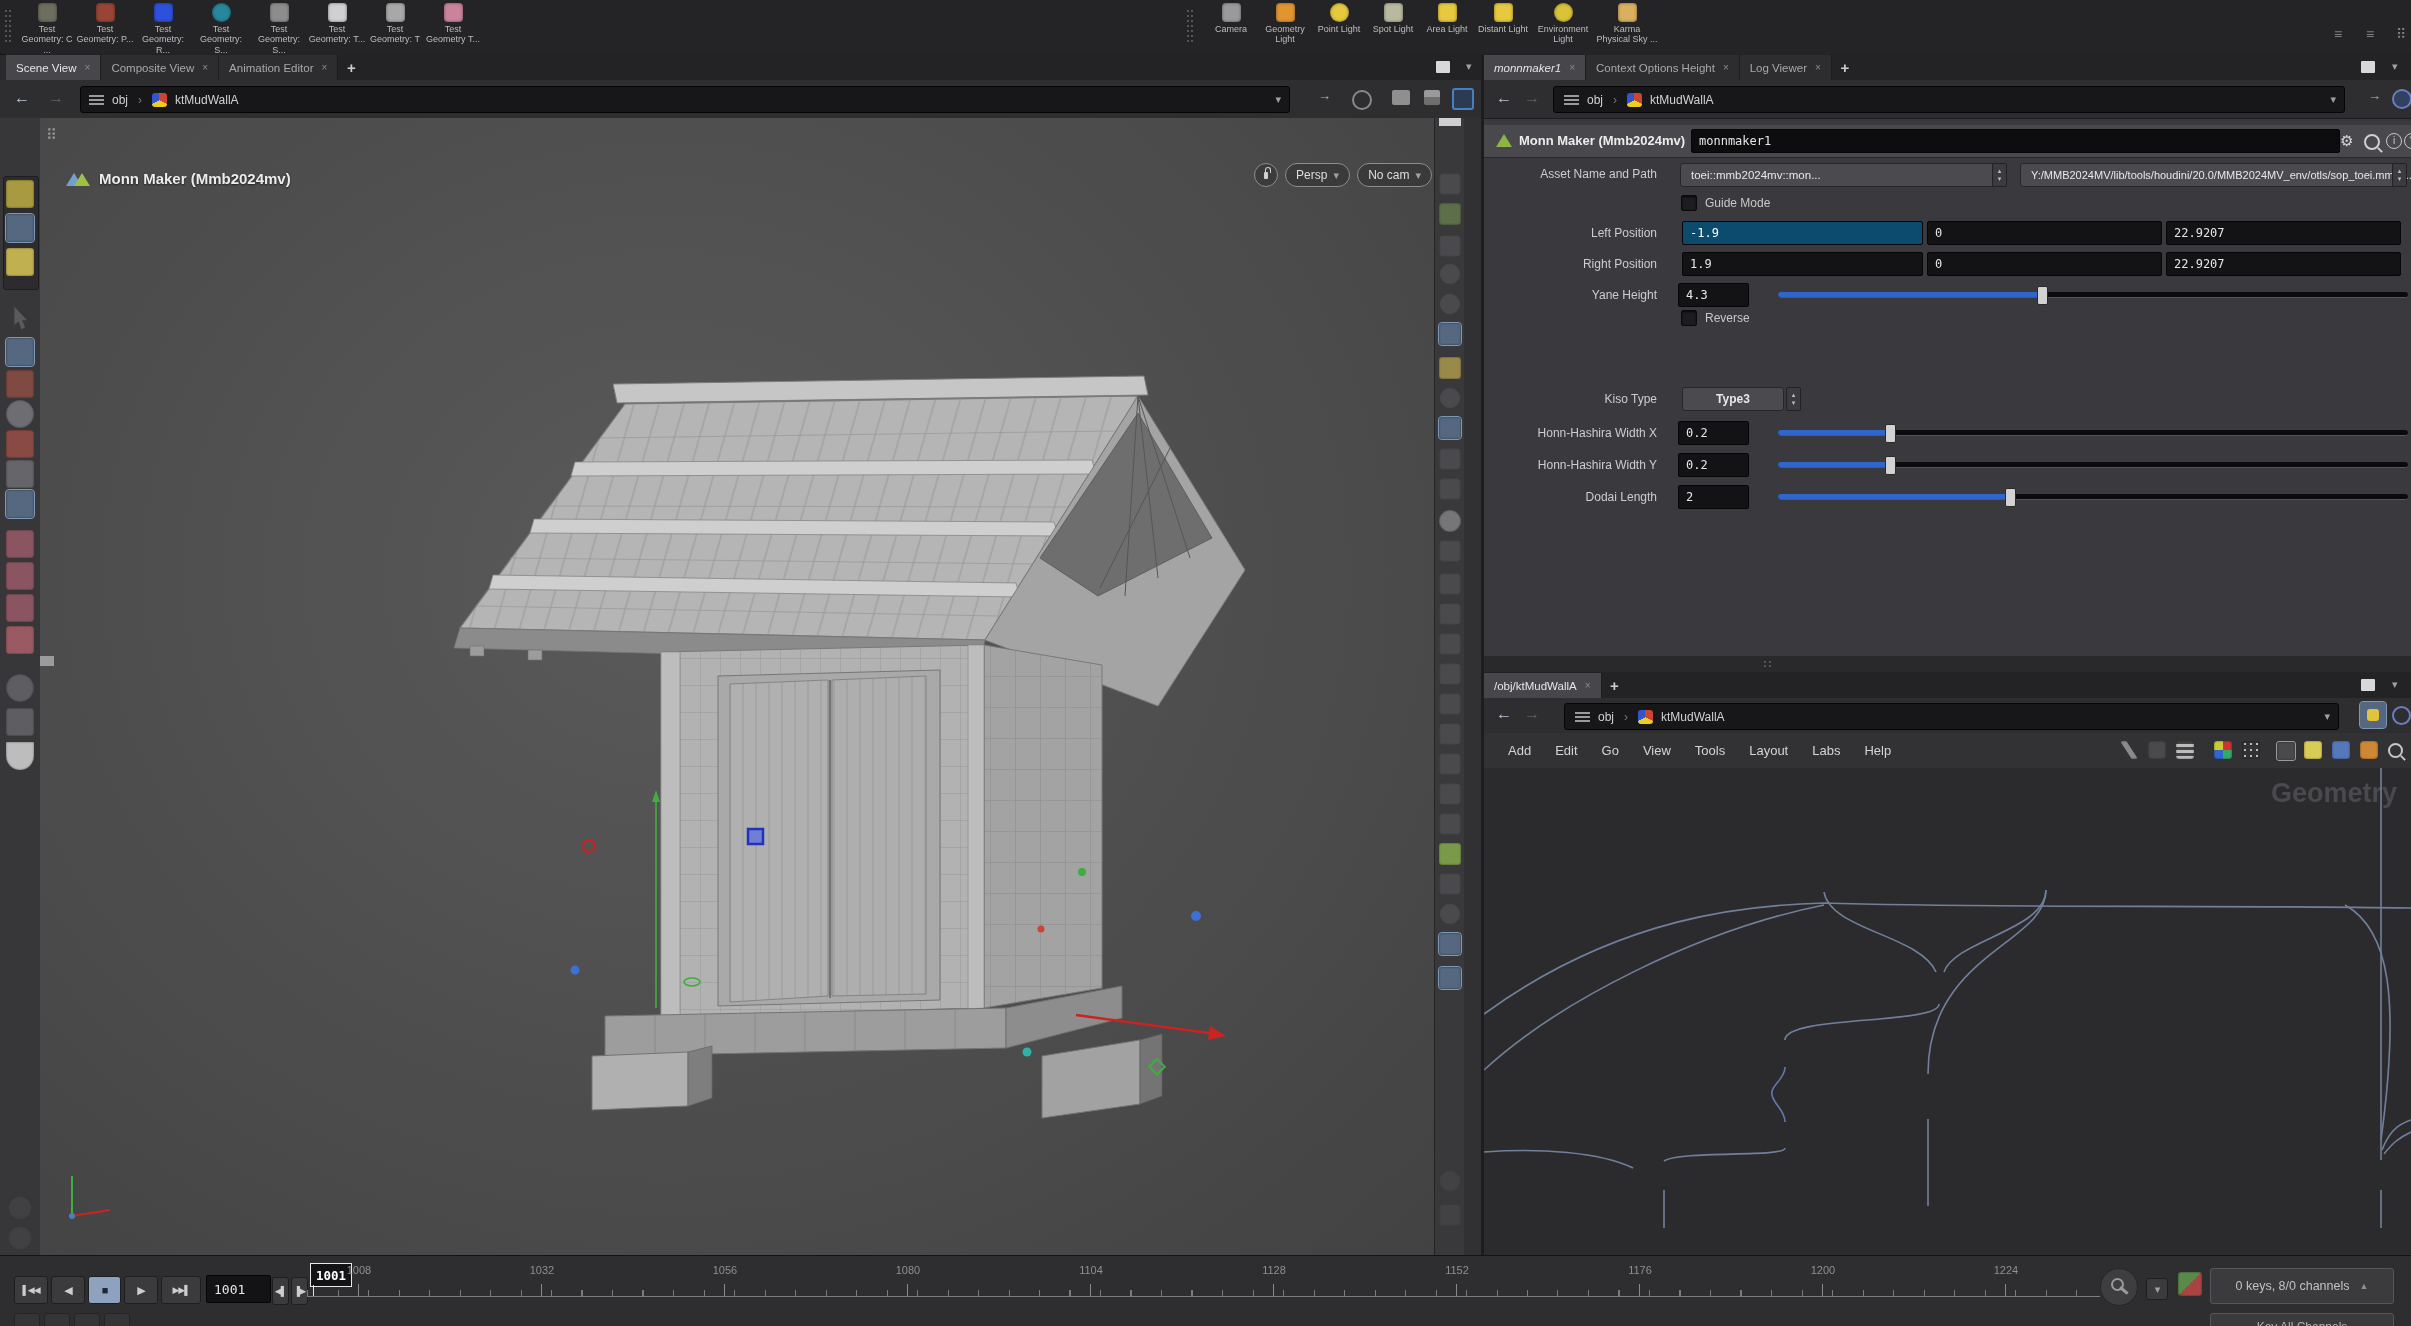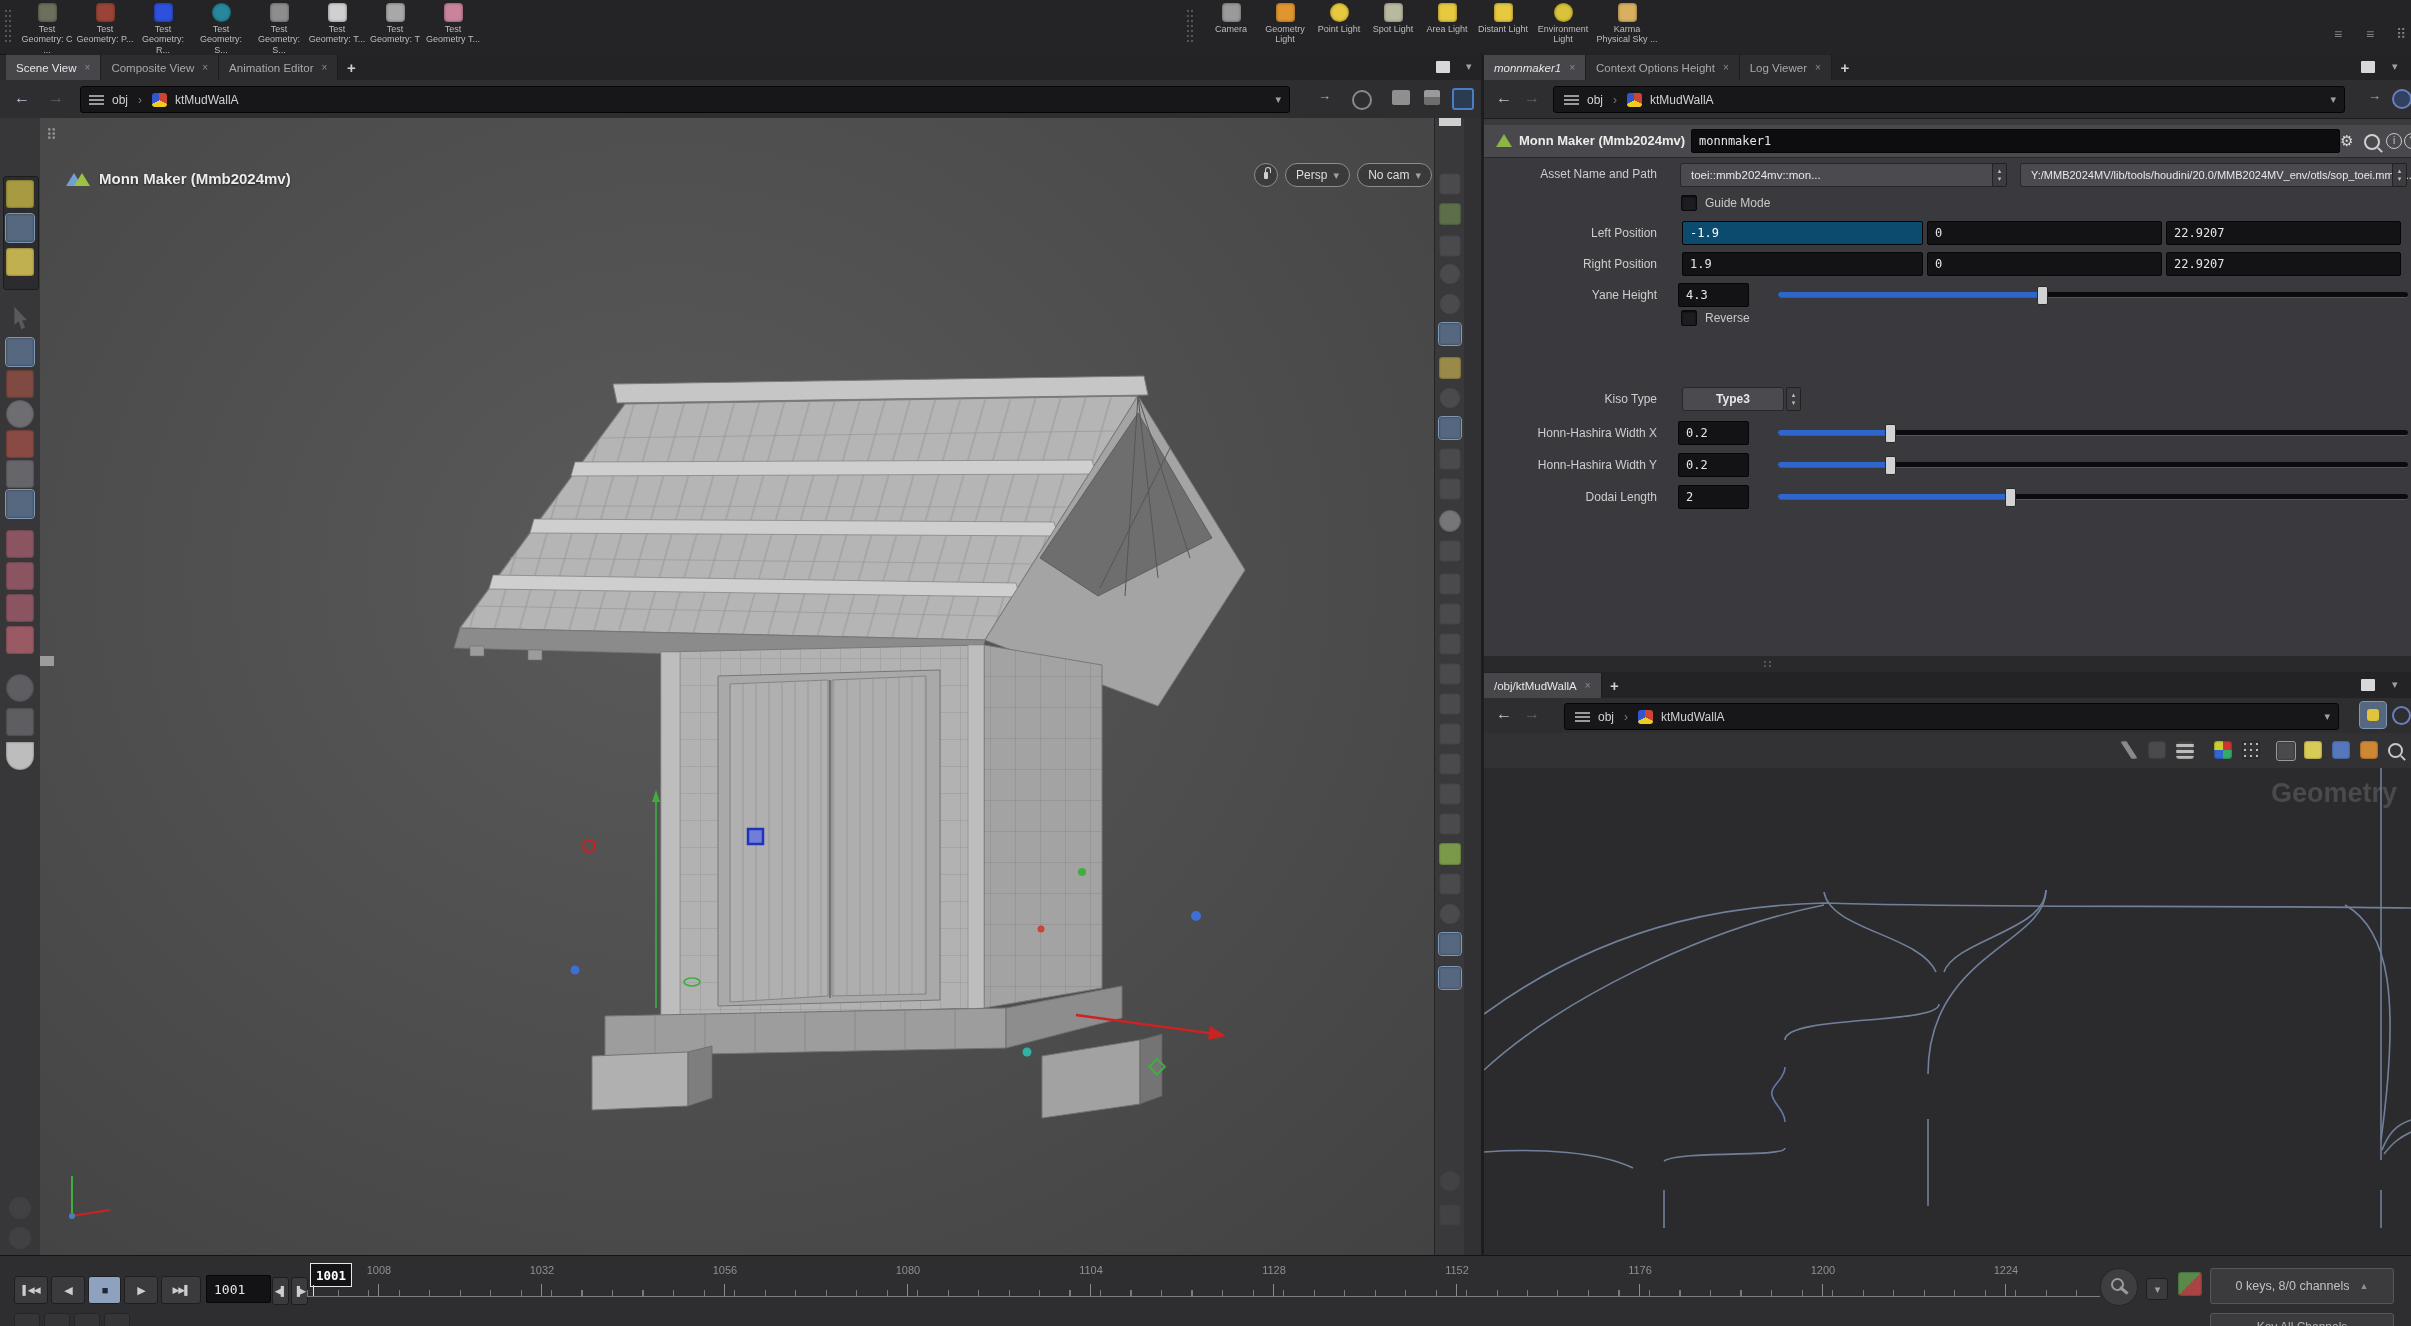--- a/index.html
+++ b/index.html
@@ -487,20 +487,30 @@
       <div class="geoicn"></div>
       <span style="margin-left:8px">ktMudWallA</span>
       <span class="ddglyph" style="position:absolute;right:8px">▾</span>
     </div>
     <div class="abs hl" style="left:876px;top:4px;width:26px;height:26px;border-radius:3px">
         <div style="position:absolute;left:7px;top:7px;width:12px;height:12px;background:#e0c43c;border-radius:3px"></div>
       </div>
     <div class="abs" style="left:908px;top:8px;width:15px;height:15px;border:2px solid #6a7ec2;border-radius:50%"></div>
   </div>
   <div class="abs" style="left:0;top:679px;width:927px;height:35px;background:#323235;border-bottom:1px solid #1e1e20">
+    <div style="position:absolute;left:24px;top:0;height:35px;display:flex;align-items:center;gap:24px;font-size:13px;color:#d4d4d4">
+      <span>Add</span>
+      <span>Edit</span>
+      <span>Go</span>
+      <span>View</span>
+      <span>Tools</span>
+      <span>Layout</span>
+      <span>Labs</span>
+      <span>Help</span>
+    </div>
     <div class="ticonv" style="left:636px;top:8px;width:18px;height:18px;background:#8a8a8e;clip-path:polygon(0 0,35% 0,100% 100%,65% 100%)"></div>
     <div class="ticonv" style="left:664px;top:8px;width:18px;height:18px"></div>
     <div class="ticonv" style="left:692px;top:8px;width:18px;height:18px;background:repeating-linear-gradient(0deg,#bdbdbd 0 3px,#444 3px 6px)"></div>
     <div class="ticonv" style="left:730px;top:8px;width:18px;height:18px;background:conic-gradient(#c33 0 25%,#3a6 0 50%,#36c 0 75%,#cc3 0)"></div>
     <div class="ticonv" style="left:758px;top:8px;width:18px;height:18px;background:radial-gradient(#bbb 1.5px,transparent 1.5px) 0 0/6px 6px"></div>
     <div class="ticonv" style="left:792px;top:8px;width:18px;height:18px;border:1px solid #999"></div>
     <div class="ticonv" style="left:820px;top:8px;width:18px;height:18px;background:#d8cc56"></div>
     <div class="ticonv" style="left:848px;top:8px;width:18px;height:18px;background:#5577bb"></div>
     <div class="ticonv" style="left:876px;top:8px;width:18px;height:18px;background:#cc8833;border-radius:4px"></div>
     <div style="position:absolute;left:904px;top:10px;width:11px;height:11px;border:2px solid #c8c8c8;border-radius:50%">
@@ -559,21 +569,21 @@
   <div class="tbtn" style="left:291px;top:21px;width:15px">
       <span>▐▶</span>
     </div>
 
   <div class="abs mono" style="left:310px;top:7px;width:40px;height:22px;background:#131315;border:1px solid #e8e8e8;color:#fff;font-size:12.5px;display:flex;align-items:center;justify-content:center;font-weight:bold">
       <span>1001</span>
     </div>
   <div class="abs" style="left:313px;top:29px;width:1px;height:12px;background:#e0e0e0"></div>
   <div class="abs" style="left:307px;top:40px;width:1793px;height:1px;background:#7d7d7d"></div>
   <div class="abs" style="left:307px;top:34px;width:1793px;height:6px;background:repeating-linear-gradient(90deg,#7a7a7a 0 1px,transparent 1px 30.5px)"></div>
-  <div class="tick" style="left:378px;top:28px">
+  <div class="tick" style="left:358px;top:28px">
       <span class="ticklabel">1008</span>
     </div>
   <div class="tick" style="left:541px;top:28px">
       <span class="ticklabel">1032</span>
     </div>
   <div class="tick" style="left:724px;top:28px">
       <span class="ticklabel">1056</span>
     </div>
   <div class="tick" style="left:907px;top:28px">
       <span class="ticklabel">1080</span>

